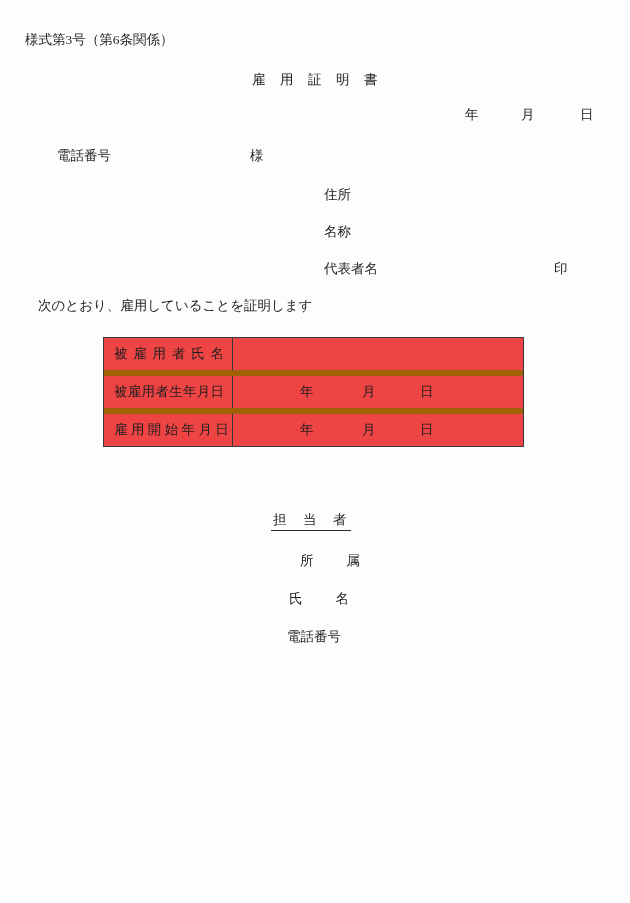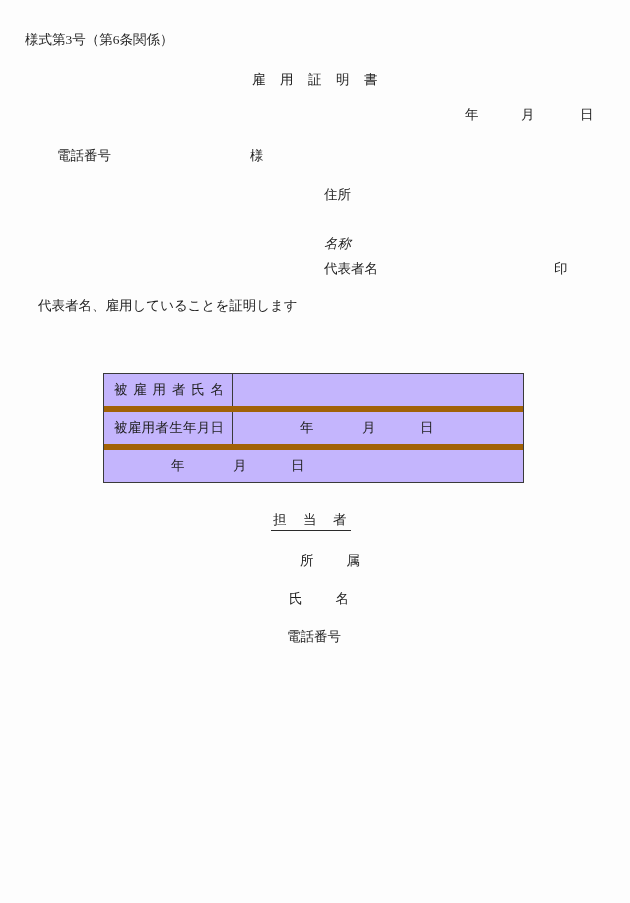--- a/index.html
+++ b/index.html
@@ -28,22 +28,21 @@
   }
   .ls15 { letter-spacing: 1.5px; }
   .ls2  { letter-spacing: 2px; }
   .doc-table {
     position: absolute;
     left: 103px; top: 337px;
     width: 419px;
     border: 1px solid #3a3a3a;
     display: flex;
     flex-direction: column;
-    background: #c4b5fd;
-    margin-top: 36px;
+    background: #ef4444;
   }
   .t-row { display: flex; height: 32px; }
   .t-row + .t-row { border-top: 6px solid #a16207; }
   .t-label {
     width: 129px;
     border-right: 1px solid #3a3a3a;
     box-sizing: border-box;
     display: flex;
     align-items: center;
     padding: 0 8px 0 10px;
@@ -71,44 +70,47 @@
   <div class="abs doc-title">雇　用　証　明　書</div>
 
   <div class="abs" style="left:465px; top:108px;">年</div>
   <div class="abs" style="left:521px; top:108px;">月</div>
   <div class="abs" style="left:580px; top:108px;">日</div>
 
   <div class="abs" style="left:57px; top:149px;">電話番号</div>
   <div class="abs" style="left:250px; top:149px;">様</div>
 
   <div class="abs" style="left:324px; top:188px;">住所</div>
-  <div class="abs" style="left:324px; top:237px;font-style:italic;">名称</div>
+  <div class="abs" style="left:324px; top:225px;">名称</div>
   <div class="abs" style="left:324px; top:262px;text-align:center;">代表者名</div>
   <div class="abs" style="left:554px; top:262px;">印</div>
 
-  <div class="abs" style="left:38px; top:299px;">代表者名、雇用していることを証明します</div>
+  <div class="abs" style="left:38px; top:299px;">次のとおり、雇用していることを証明します</div>
 
   <div class="doc-table">
     <div class="t-row">
       <div class="t-label">
         <span>被 雇 用 者 氏 名</span>
       </div>
       <div class="t-value"></div>
     </div>
     <div class="t-row">
       <div class="t-label">
         <span>被雇用者生年月日</span>
       </div>
       <div class="t-value">
         <span class="u-year">年</span>
         <span class="u-month">月</span>
         <span class="u-day">日</span>
       </div>
     </div>
     <div class="t-row">
+      <div class="t-label">
+        <span>雇 用 開 始 年 月 日</span>
+      </div>
       <div class="t-value">
         <span class="u-year">年</span>
         <span class="u-month">月</span>
         <span class="u-day">日</span>
       </div>
     </div>
   </div>
 
   <div class="abs" style="left:271px; top:513px;text-align:right;">
     <span class="underlined ls15">担　当　者</span>

